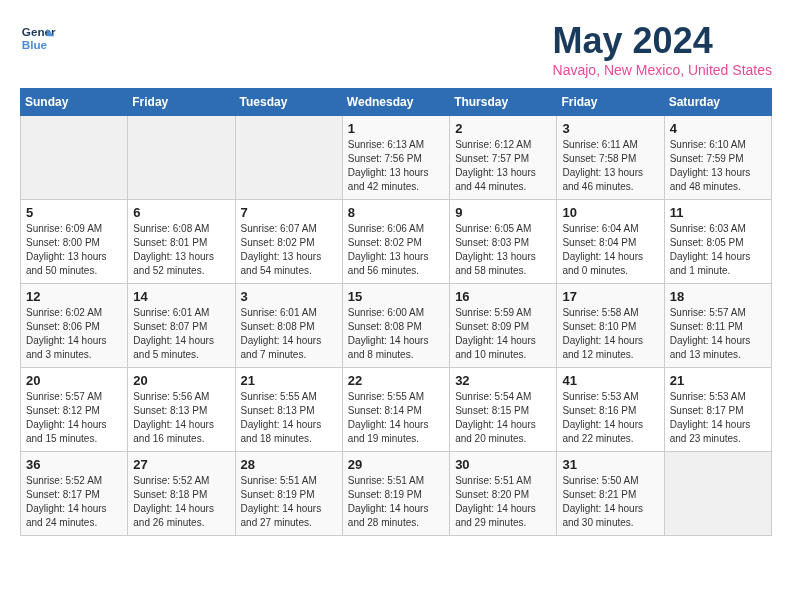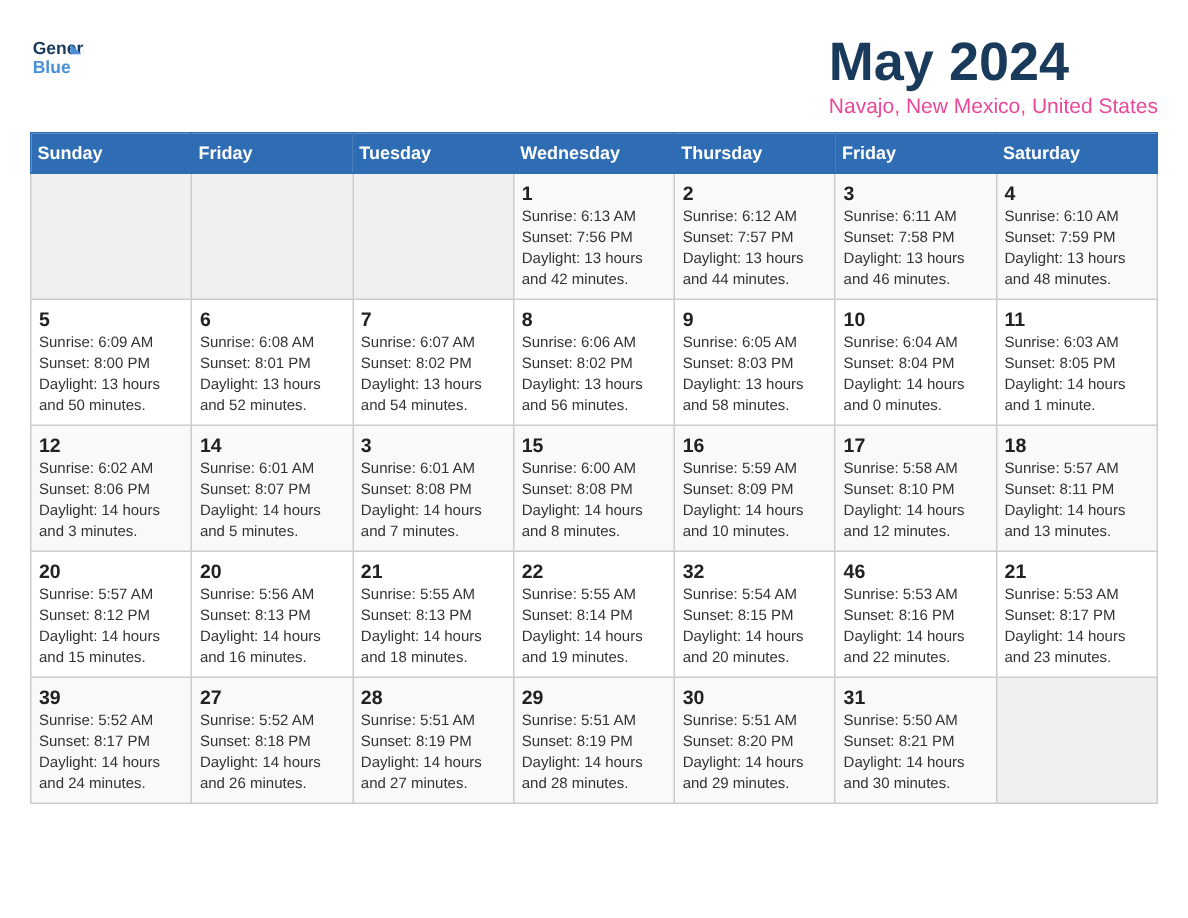--- a/index.html
+++ b/index.html
@@ -207,31 +207,31 @@
         </td>
         <td>
           <div class="day-number">22</div>
           <div class="day-info">Sunrise: 5:55 AM<br>Sunset: 8:14 PM<br>Daylight: 14 hours<br>and 19 minutes.</div>
         </td>
         <td>
           <div class="day-number">32</div>
           <div class="day-info">Sunrise: 5:54 AM<br>Sunset: 8:15 PM<br>Daylight: 14 hours<br>and 20 minutes.</div>
         </td>
         <td>
-          <div class="day-number">46</div>
+          <div class="day-number">41</div>
           <div class="day-info">Sunrise: 5:53 AM<br>Sunset: 8:16 PM<br>Daylight: 14 hours<br>and 22 minutes.</div>
         </td>
         <td>
           <div class="day-number">21</div>
           <div class="day-info">Sunrise: 5:53 AM<br>Sunset: 8:17 PM<br>Daylight: 14 hours<br>and 23 minutes.</div>
         </td>
       </tr>
       <tr>
         <td>
-          <div class="day-number">39</div>
+          <div class="day-number">36</div>
           <div class="day-info">Sunrise: 5:52 AM<br>Sunset: 8:17 PM<br>Daylight: 14 hours<br>and 24 minutes.</div>
         </td>
         <td>
           <div class="day-number">27</div>
           <div class="day-info">Sunrise: 5:52 AM<br>Sunset: 8:18 PM<br>Daylight: 14 hours<br>and 26 minutes.</div>
         </td>
         <td>
           <div class="day-number">28</div>
           <div class="day-info">Sunrise: 5:51 AM<br>Sunset: 8:19 PM<br>Daylight: 14 hours<br>and 27 minutes.</div>
         </td>

